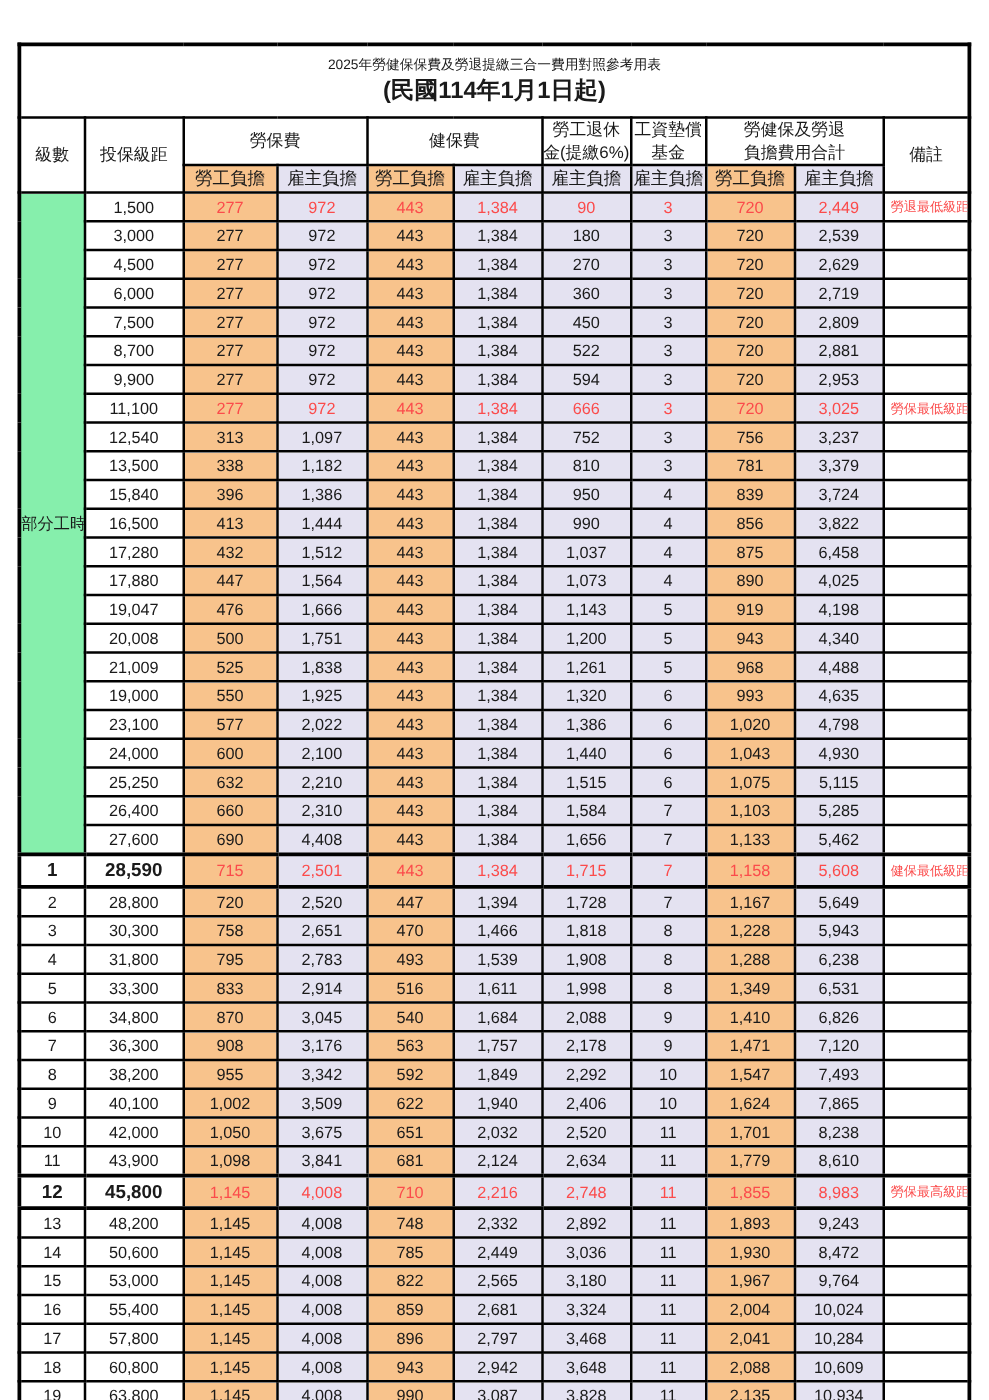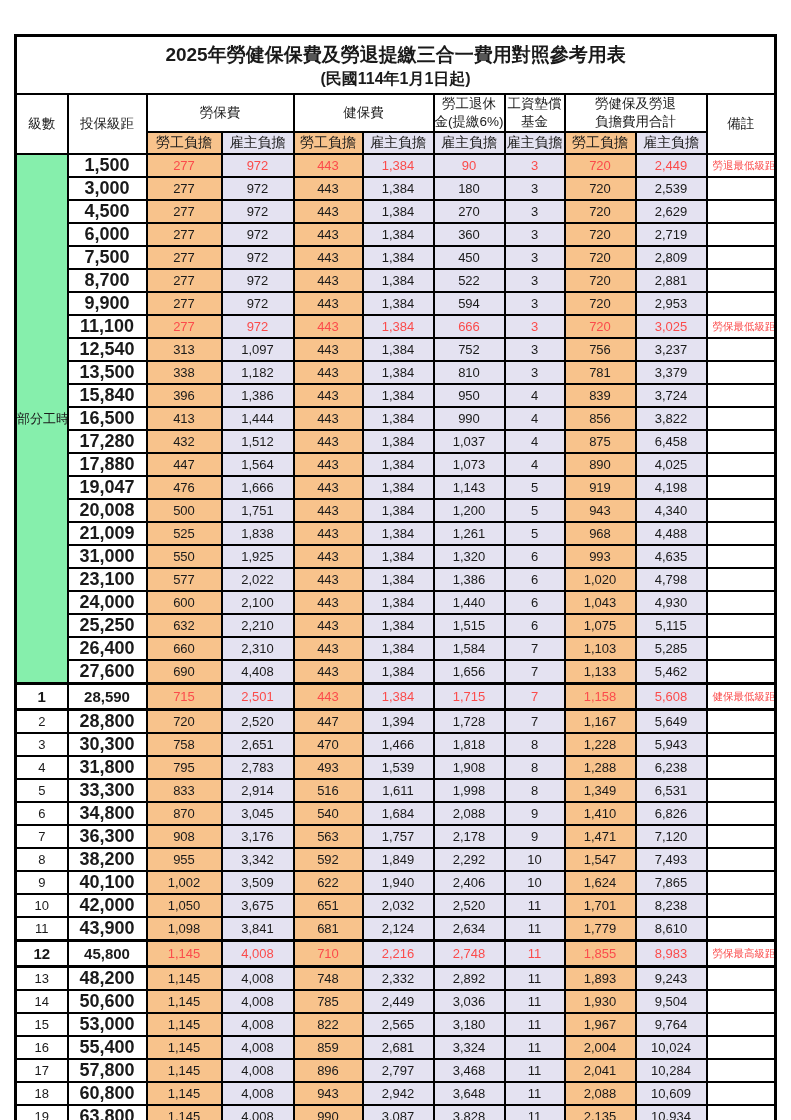--- a/index.html
+++ b/index.html
@@ -19,29 +19,29 @@
     text-align:center;
     vertical-align:middle;
     padding:0;
     height:21px;
     font-size:13px;
     color:#1a1a1a;
     overflow:hidden;
     white-space:nowrap;
   }
   .title-cell{height:52px;padding:2px 0;}
-  .title-line{font-size:19px;font-weight:700;line-height:1.55;}
-  .subtitle-line{font-size:16px;font-weight:700;line-height:1.3;}
+  .title-line{font-size:11px;font-weight:400;line-height:1.55;}
+  .subtitle-line{font-size:19px;font-weight:700;line-height:1.3;}
   .group-hdr{font-size:13.5px;font-weight:500;height:36px;line-height:1.3;}
   .sub-hdr{font-size:14px;font-weight:500;height:20px;}
   .emp{background:#F8C38C;}
   .er{background:#E4E2F1;}
   .group-cell{font-size:13px;background:#86efac;}
   .lv-cell{font-size:13px;}
-  .br-cell{font-size:18px;font-weight:700;}
+  .br-cell{font-size:13px;font-weight:400;}
   .rm-cell{font-size:10.5px;color:#FB4B4B;font-weight:500;padding:0 5px;}
   .hl{color:#FB4B4B;}
   .em-row td{border-top:3px solid #000;border-bottom:3px solid #000;height:23px;}
   .em-row .lv-cell,.em-row .br-cell{font-size:15px;font-weight:700;}
 </style>
 </head>
 <body>
 
 <div class="sheet">
   <table>
@@ -295,21 +295,21 @@
           <td class="er">1,838</td>
           <td class="emp">443</td>
           <td class="er">1,384</td>
           <td class="er">1,261</td>
           <td class="er">5</td>
           <td class="emp">968</td>
           <td class="er">4,488</td>
           <td class="rm-cell"></td>
         </tr>
         <tr>
-          <td class="br-cell">31,000</td>
+          <td class="br-cell">19,000</td>
           <td class="emp">550</td>
           <td class="er">1,925</td>
           <td class="emp">443</td>
           <td class="er">1,384</td>
           <td class="er">1,320</td>
           <td class="er">6</td>
           <td class="emp">993</td>
           <td class="er">4,635</td>
           <td class="rm-cell"></td>
         </tr>
@@ -545,21 +545,21 @@
         <tr>
           <td class="lv-cell">14</td>
           <td class="br-cell">50,600</td>
           <td class="emp">1,145</td>
           <td class="er">4,008</td>
           <td class="emp">785</td>
           <td class="er">2,449</td>
           <td class="er">3,036</td>
           <td class="er">11</td>
           <td class="emp">1,930</td>
-          <td class="er">9,504</td>
+          <td class="er">8,472</td>
           <td class="rm-cell"></td>
         </tr>
         <tr>
           <td class="lv-cell">15</td>
           <td class="br-cell">53,000</td>
           <td class="emp">1,145</td>
           <td class="er">4,008</td>
           <td class="emp">822</td>
           <td class="er">2,565</td>
           <td class="er">3,180</td>

